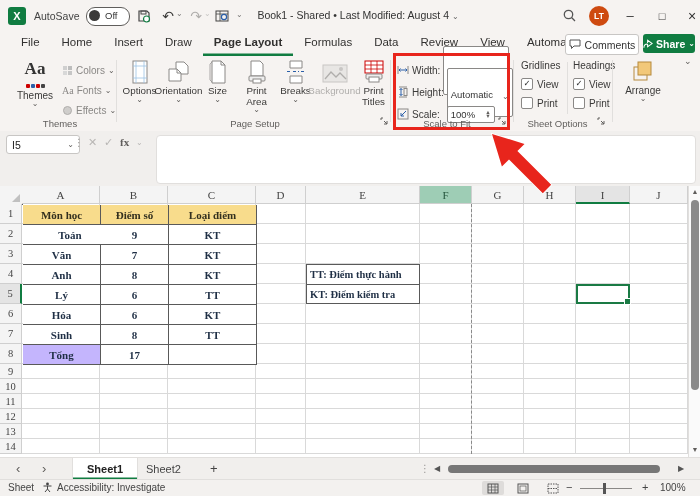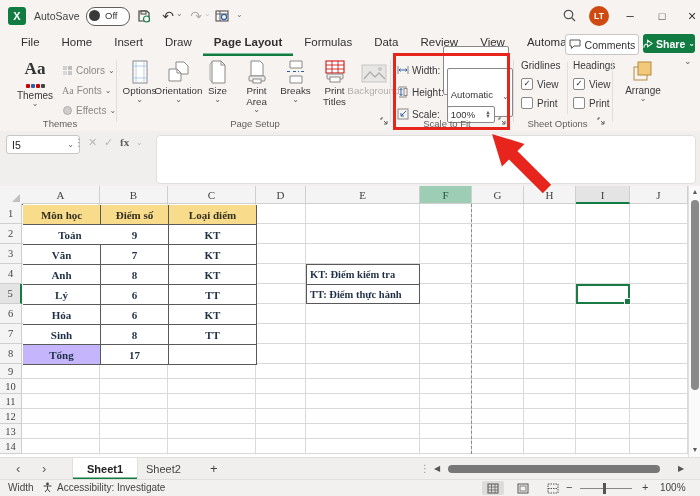--- a/index.html
+++ b/index.html
@@ -154,20 +154,24 @@
   <div class="abs qat" style="left:186px;color:#b0aeac">↷</div>
   <span class="abs tiny-chev" style="left:204px;color:#c8c6c4">⌄</span>
   <div class="abs qat" style="left:212px">
     <svg width="14" height="14" viewBox="0 0 14 14" style="margin:3px auto 0">
         <rect x="1" y="2" width="12" height="10" fill="none" stroke="#444"></rect>
         <path d="M1 5h12M5 2v10" stroke="#444" stroke-width=".8"></path>
         <circle cx="9" cy="8" r="2.6" fill="none" stroke="#2b5fa8" stroke-width="1.2"></circle>
       </svg>
   </div>
   <span class="abs tiny-chev" style="left:236px;top:10px">⌄</span>
+  <div id="title-center" class="abs">
+    <span>Book1  -  Shared  •  Last Modified: August 4</span>
+    <span style="font-size:8px;color:#666"> ⌄</span>
+  </div>
   <div id="search-icon" class="abs">
     <svg width="15" height="15" viewBox="0 0 15 15">
         <circle cx="6.5" cy="6.5" r="4.2" fill="none" stroke="#555" stroke-width="1.3"></circle>
         <path d="M9.8 9.8 13 13" stroke="#555" stroke-width="1.3"></path>
       </svg>
   </div>
   <div id="avatar" class="abs">LT</div>
   <div class="abs winctl" style="left:618px">–</div>
   <div class="abs winctl" style="left:650px;font-size:11px">□</div>
   <div class="abs winctl" style="left:680px;font-size:14px">×</div>
@@ -284,40 +288,40 @@
       <div class="psbtn">
         <div class="ic">
           <svg width="20" height="24" viewBox="0 0 20 24">
             <path d="M4 1h12v7H4zM4 16h12v7H4z" fill="#fff" stroke="#8a8886"></path>
             <path d="M1 11.5h4M7 11.5h6M15 11.5h4" stroke="#2b5fa8" stroke-width="1.2" stroke-dasharray="3 2"></path>
           </svg>
         </div>
         <div>Breaks</div>
         <span class="chev">⌄</span>
       </div>
+      <div class="psbtn disabled">
+        <div class="ic">
+          <svg width="26" height="22" viewBox="0 0 26 22">
+            <rect x="1" y="3" width="24" height="17" fill="#e8e6e4" stroke="#c8c6c4"></rect>
+            <path d="M3 17l6-7 5 5 4-4 6 6" fill="none" stroke="#b0aeac" stroke-width="1.3"></path>
+            <circle cx="19" cy="7" r="2" fill="#c8c6c4"></circle>
+          </svg>
+        </div>
+        <div>Background</div>
+      </div>
       <div class="psbtn">
         <div class="ic">
           <svg width="22" height="24" viewBox="0 0 22 24">
             <rect x="2" y="1" width="18" height="12" fill="#fff" stroke="#c00"></rect>
             <path d="M2 5h18M2 9h18M8 1v12M14 1v12" stroke="#c00" stroke-width=".8"></path>
             <rect x="3" y="14" width="16" height="5" rx="1" fill="#eee" stroke="#8a8886"></rect>
             <rect x="6" y="17" width="10" height="5" fill="#fff" stroke="#8a8886"></rect>
           </svg>
         </div>
         <div>Print Titles</div>
-      </div>
-      <div class="psbtn disabled">
-        <div class="ic">
-          <svg width="26" height="22" viewBox="0 0 26 22">
-            <rect x="1" y="3" width="24" height="17" fill="#e8e6e4" stroke="#c8c6c4"></rect>
-            <path d="M3 17l6-7 5 5 4-4 6 6" fill="none" stroke="#b0aeac" stroke-width="1.3"></path>
-            <circle cx="19" cy="7" r="2" fill="#c8c6c4"></circle>
-          </svg>
-        </div>
-        <div>Background</div>
       </div>
     </div>
   <div class="abs group-label" style="left:210px;width:90px">Page Setup</div>
   <div class="abs launcher" style="left:380px">
     <svg width="9" height="9" viewBox="0 0 9 9">
         <path d="M1 3V1h2M4 4l3 3M7 4v3H4" fill="none" stroke="#605e5c"></path>
       </svg>
   </div>
   <div class="abs gdiv" style="left:390px"></div>
 
@@ -499,22 +503,22 @@
         <div class="tcell" style="left: 78px; top: 100px; width: 68px; height: 20px;">6</div>
         <div class="tcell" style="left: 146px; top: 100px; width: 88px; height: 20px;">KT</div>
         <div class="tcell" style="left: 0px; top: 120px; width: 78px; height: 20px;">Sinh</div>
         <div class="tcell" style="left: 78px; top: 120px; width: 68px; height: 20px;">8</div>
         <div class="tcell" style="left: 146px; top: 120px; width: 88px; height: 20px;">TT</div>
         <div class="tcell total" style="left: 0px; top: 140px; width: 78px; height: 20px;">Tổng</div>
         <div class="tcell" style="left: 78px; top: 140px; width: 68px; height: 20px;">17</div>
         <div class="tcell" style="left: 146px; top: 140px; width: 88px; height: 20px;"></div>
       </div>
     <div id="legend" class="abs">
+        <div class="legend-line">TT: Điểm thực hành</div>
         <div class="legend-line">KT: Điểm kiểm tra</div>
-        <div class="legend-line">TT: Điểm thực hành</div>
       </div>
     <div id="selection" class="abs">
       <div id="sel-handle" class="abs"></div>
     </div>
   </div>
   <div id="vscroll" class="abs">
     <div class="scroll-arrow abs" style="top:2px">▲</div>
     <div id="vthumb" class="abs"></div>
     <div class="scroll-arrow abs" style="top:260px">▼</div>
   </div>
@@ -526,21 +530,21 @@
   <div class="abs stab active" style="left:72px">Sheet1</div>
   <div class="abs stab" style="left:132px">Sheet2</div>
   <span id="addsheet" class="abs">+</span>
   <span id="hscroll-dots" class="abs">⋮</span>
   <span class="abs" style="left:434px;top:6px;font-size:8px;color:#555">◀</span>
   <div id="hthumb" class="abs"></div>
   <span class="abs" style="left:678px;top:6px;font-size:8px;color:#555">▶</span>
 </div>
 
 <div id="statusbar" class="abs">
-  <span id="ready-label" class="abs">Width</span>
+  <span id="ready-label" class="abs">Sheet</span>
   <div id="acc-wrap" class="abs">
     <svg width="11" height="11" viewBox="0 0 11 11">
         <circle cx="5.5" cy="2" r="1.4" fill="#444"></circle>
         <path d="M1.5 4h8M5.5 4v3M5.5 7 3 10M5.5 7 8 10" fill="none" stroke="#444" stroke-width="1"></path>
       </svg>
     <span>Accessibility: Investigate</span>
   </div>
   <div class="abs viewic sel" style="left:482px">
     <svg width="12" height="11" viewBox="0 0 12 11">
         <rect x="1" y="1" width="10" height="9" fill="none" stroke="#555"></rect>

